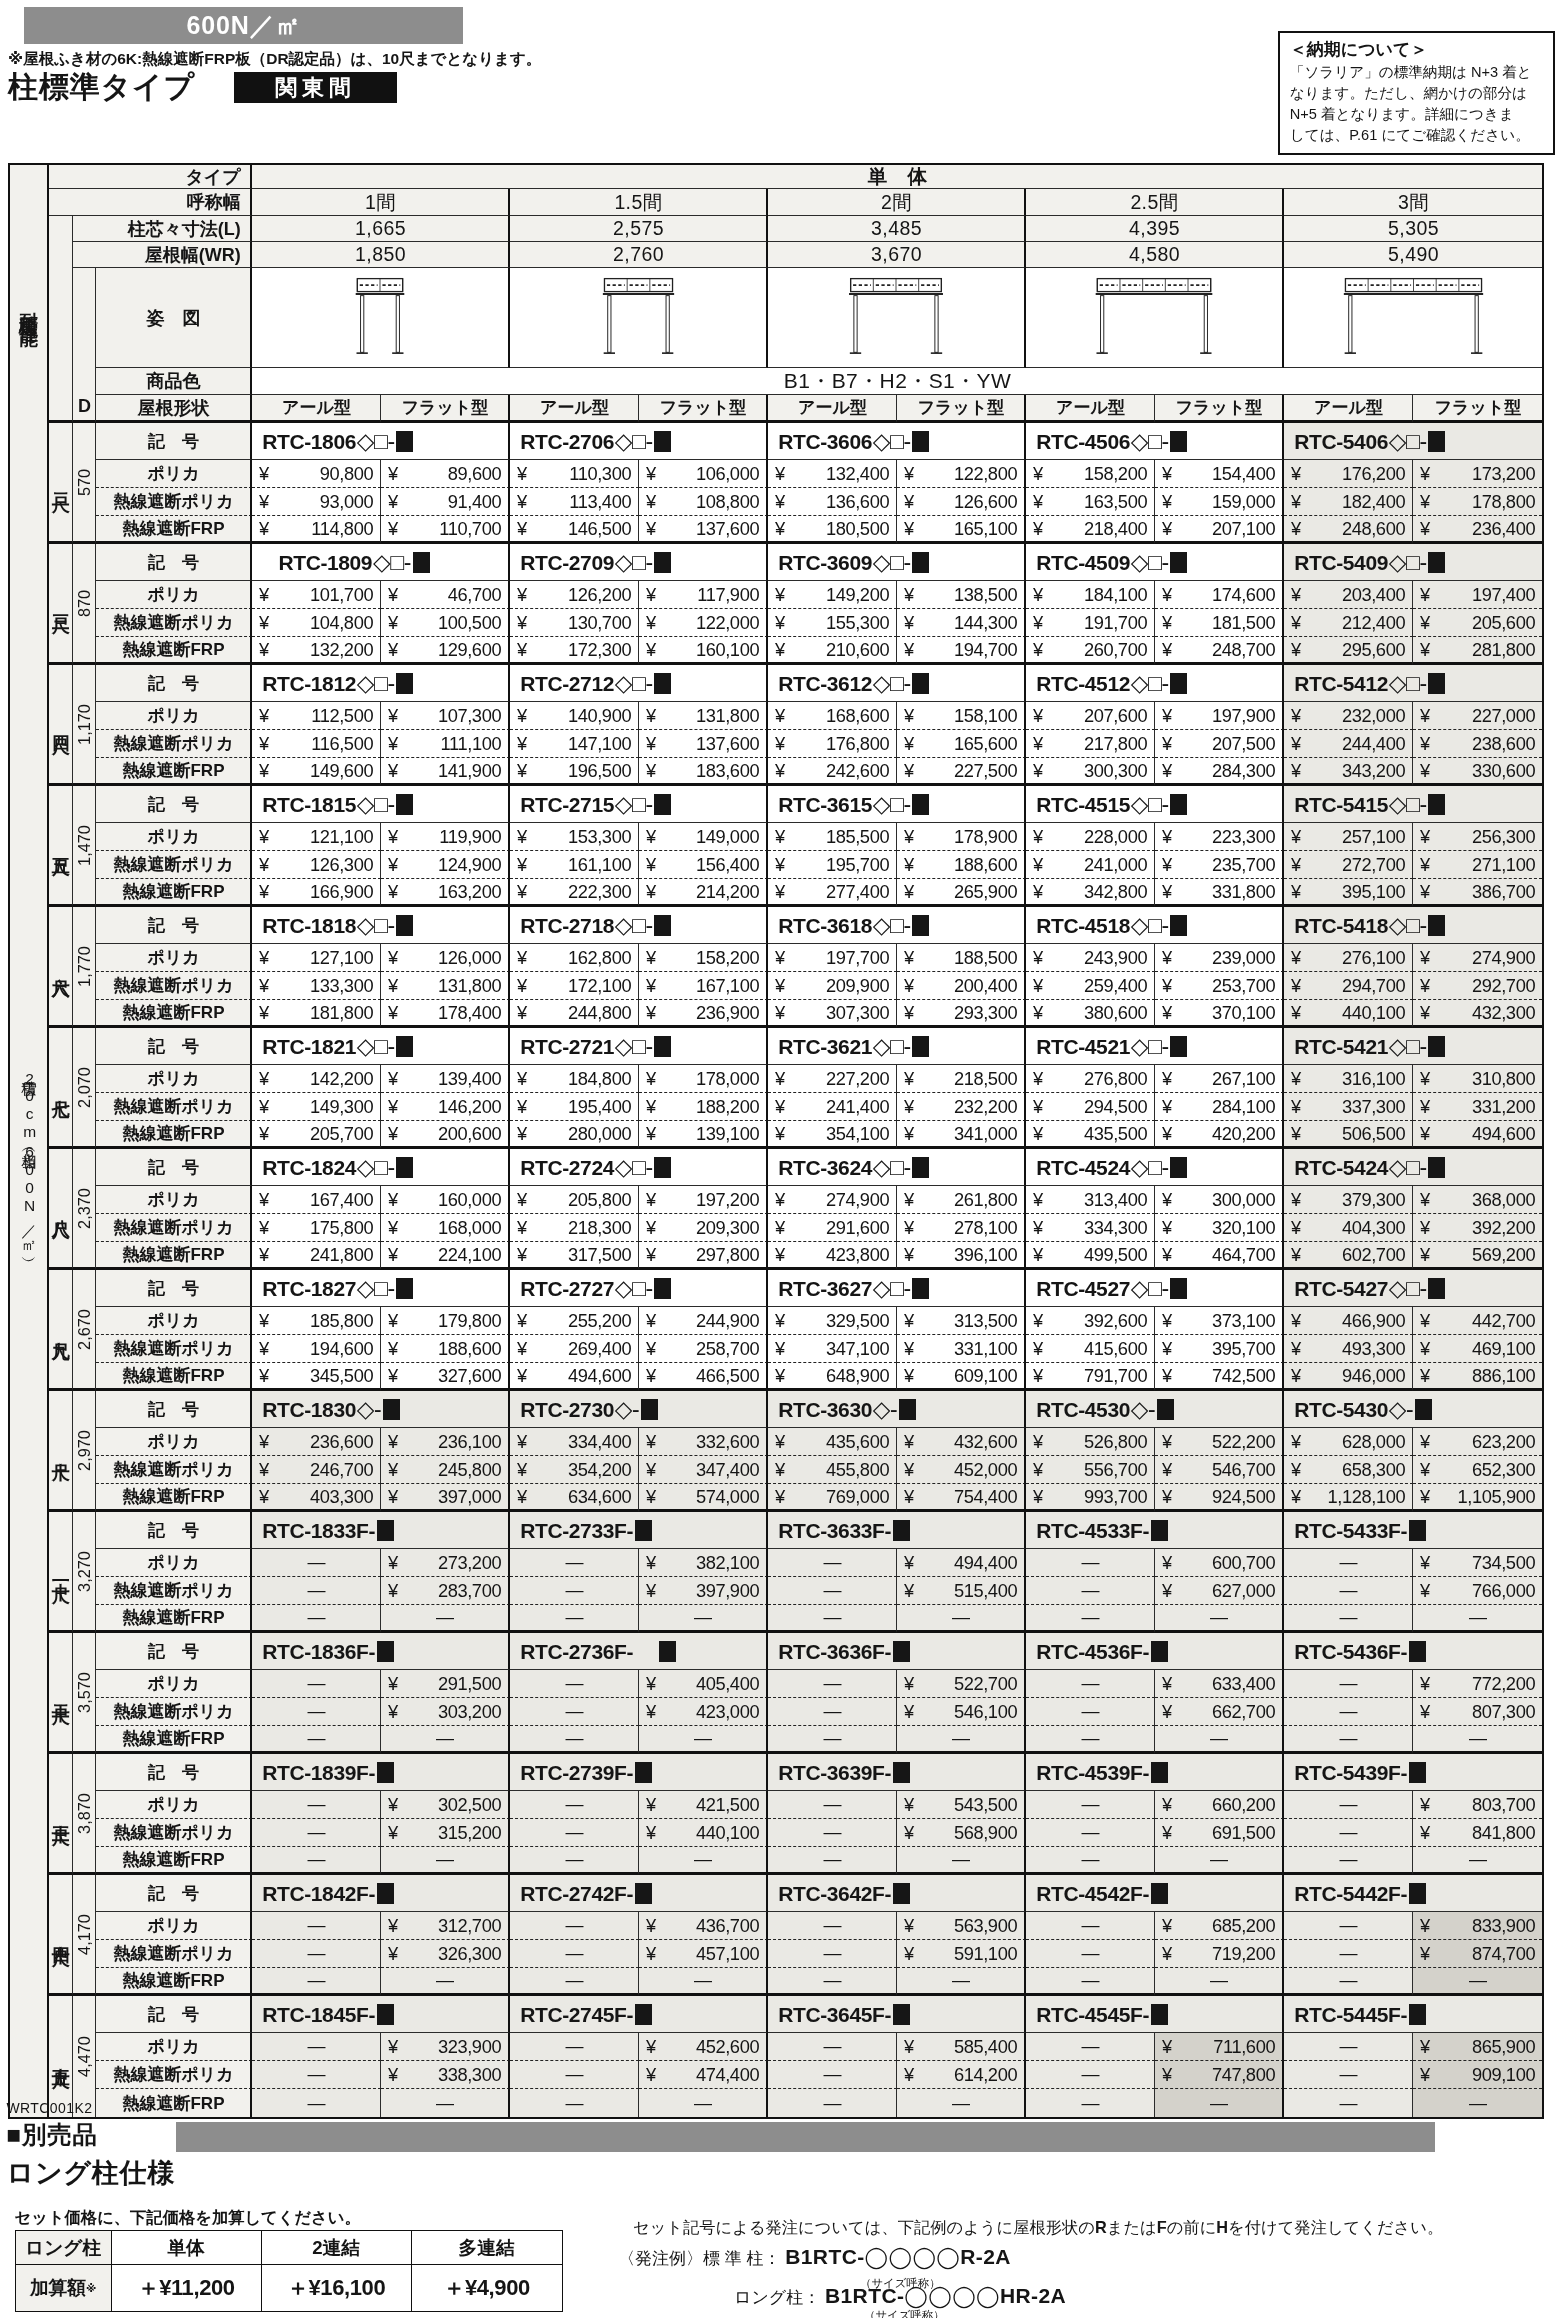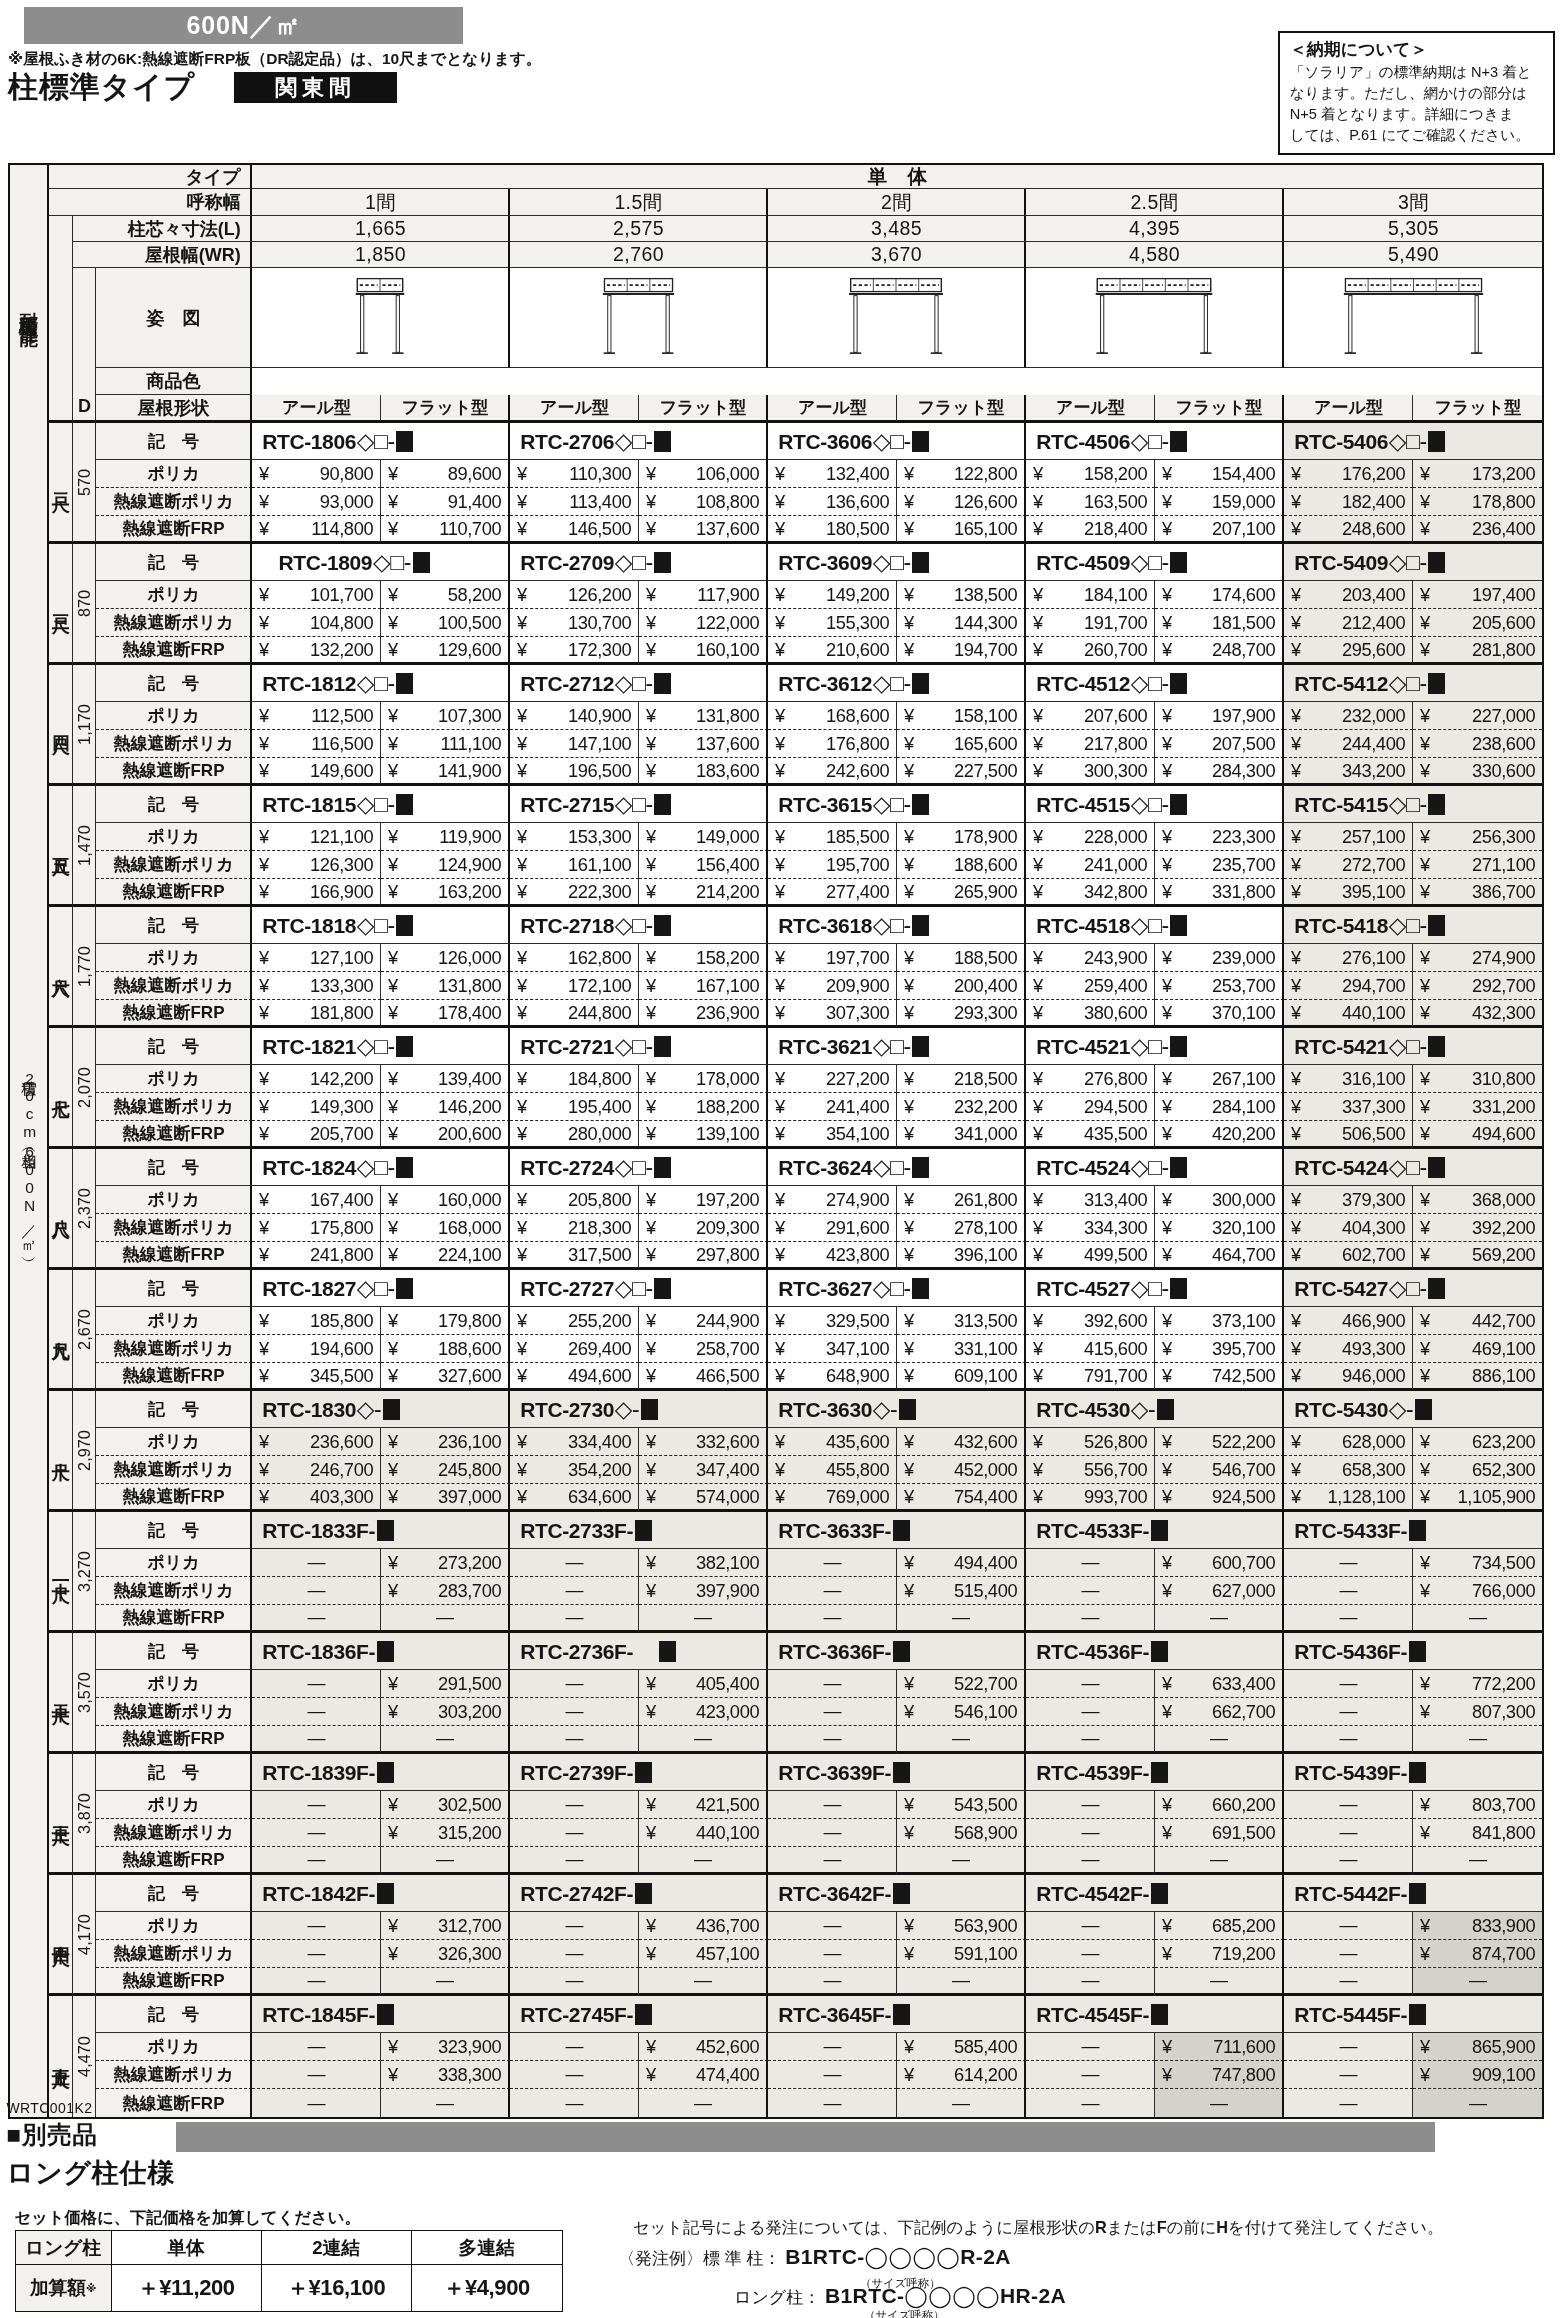--- a/index.html
+++ b/index.html
@@ -207,20 +207,23 @@
           <line x1="144" y1="2" x2="144" y2="18" stroke="#222" stroke-width="1"></line>
           <line x1="147" y1="10" x2="169" y2="10" stroke="#222" stroke-width="2" stroke-dasharray="4 3"></line>
           <line x1="172" y1="2" x2="172" y2="18" stroke="#222" stroke-width="1"></line>
           <line x1="2" y1="21" x2="174" y2="21" stroke="#222" stroke-width="2.5"></line>
           <rect x="8" y="23" width="4" height="70" fill="none" stroke="#222" stroke-width="1.2"></rect>
           <rect x="164" y="23" width="4" height="70" fill="none" stroke="#222" stroke-width="1.2"></rect>
           <line x1="3" y1="94" x2="17" y2="94" stroke="#222" stroke-width="2"></line>
           <line x1="159" y1="94" x2="173" y2="94" stroke="#222" stroke-width="2"></line>
         </svg>
       </div>
+      <div class="c hval br0" style="grid-area: 6 / 5 / span 1 / span 10;">
+        <span style="font-size:21px;">B1・B7・H2・S1・YW</span>
+      </div>
       <div class="c shape bg-lab bb3" style="grid-area: 7 / 5 / span 1 / span 1;">アール型</div>
       <div class="c shape bg-lab bb3 br3" style="grid-area: 7 / 6 / span 1 / span 1;">フラット型</div>
       <div class="c shape bg-lab bb3" style="grid-area: 7 / 7 / span 1 / span 1;">アール型</div>
       <div class="c shape bg-lab bb3 br3" style="grid-area: 7 / 8 / span 1 / span 1;">フラット型</div>
       <div class="c shape bg-lab bb3" style="grid-area: 7 / 9 / span 1 / span 1;">アール型</div>
       <div class="c shape bg-lab bb3 br3" style="grid-area: 7 / 10 / span 1 / span 1;">フラット型</div>
       <div class="c shape bg-lab bb3" style="grid-area: 7 / 11 / span 1 / span 1;">アール型</div>
       <div class="c shape bg-lab bb3 br3" style="grid-area: 7 / 12 / span 1 / span 1;">フラット型</div>
       <div class="c shape bg-lab bb3" style="grid-area: 7 / 13 / span 1 / span 1;">アール型</div>
       <div class="c shape bg-lab bb3 br0" style="grid-area: 7 / 14 / span 1 / span 1;">フラット型</div>
@@ -403,21 +406,21 @@
       <div class="c code bg-sh br0" style="grid-area: 12 / 13 / span 1 / span 2;">
         <span>RTC-5409<span class="sym">◇□-</span></span>
         <span class="bsq"></span>
       </div>
       <div class="c price bbd" style="grid-area: 13 / 5 / span 1 / span 1;">
         <span>¥</span>
         <span>101,700</span>
       </div>
       <div class="c price br3 bbd" style="grid-area: 13 / 6 / span 1 / span 1;">
         <span>¥</span>
-        <span>58,200</span>
+        <span>46,700</span>
       </div>
       <div class="c price bbd" style="grid-area: 13 / 7 / span 1 / span 1;">
         <span>¥</span>
         <span>126,200</span>
       </div>
       <div class="c price br3 bbd" style="grid-area: 13 / 8 / span 1 / span 1;">
         <span>¥</span>
         <span>117,900</span>
       </div>
       <div class="c price bbd" style="grid-area: 13 / 9 / span 1 / span 1;">

